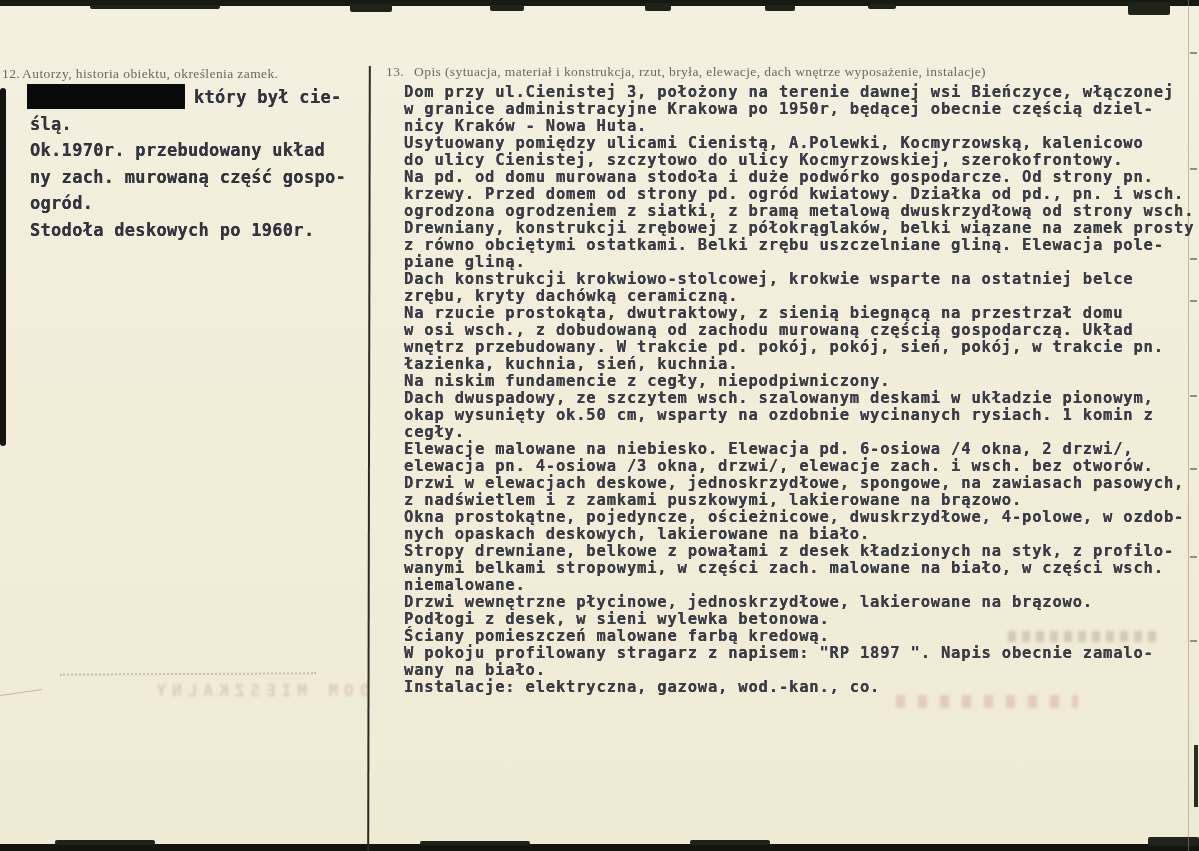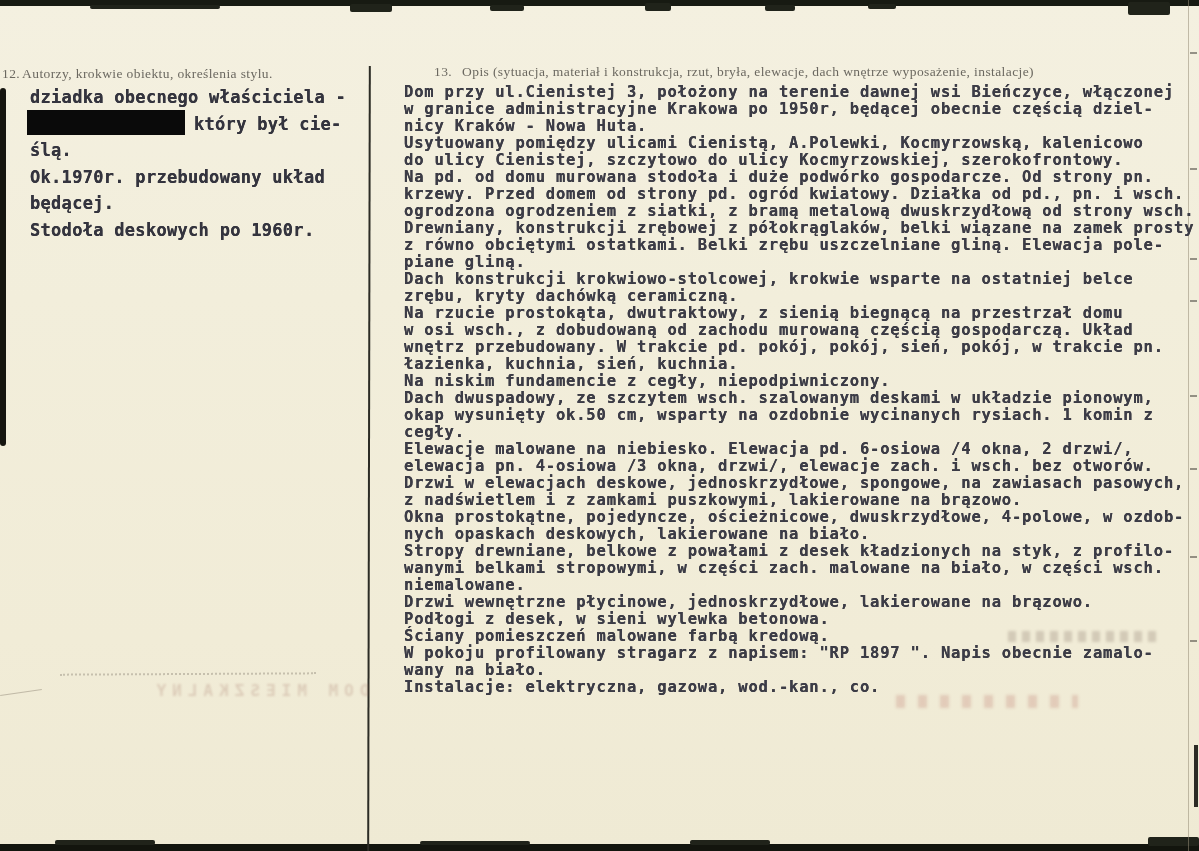--- a/index.html
+++ b/index.html
@@ -87,34 +87,34 @@
   <div class="tick" style="top:168px;"></div>
   <div class="tick" style="top:258px;"></div>
   <div class="tick" style="top:300px;"></div>
   <div class="tick" style="top:395px;"></div>
   <div class="tick" style="top:468px;"></div>
   <div class="tick" style="top:556px;"></div>
   <div class="tick" style="top:640px;"></div>
   <div class="longmark"></div>
 
   <div class="phead" style="left:2px;top:66px;">
-    <span class="pnum">12.</span><span>Autorzy, krokwie obiektu, określenia stylu.</span>
+    <span class="pnum">12.</span><span>Autorzy, historia obiektu, określenia zamek.</span>
   </div>
   <div class="phead" style="left:386px;top:64px;">
-    <span class="pnum" style="margin-right:10px;margin-left:48px;">13.</span><span>Opis (sytuacja, materiał i konstrukcja, rzut, bryła, elewacje, dach wnętrze wyposażenie, instalacje)</span>
+    <span class="pnum" style="margin-right:10px;">13.</span><span>Opis (sytuacja, materiał i konstrukcja, rzut, bryła, elewacje, dach wnętrze wyposażenie, instalacje)</span>
   </div>
 
   <div class="divider"></div>
 
   <div class="lcol">
-    <div class="tl">dziadka obecnego właściciela -</div>
     <div class="tl"><span class="redaction"></span><span>który był cie-</span></div>
     <div class="tl">ślą.</div>
     <div class="tl">Ok.1970r. przebudowany układ</div>
-    <div class="tl">będącej.</div>
+    <div class="tl">ny zach. murowaną część gospo-</div>
+    <div class="tl">ogród.</div>
     <div class="tl">Stodoła deskowych po 1960r.</div>
   </div>
 
   <div class="rcol">Dom przy ul.Cienistej 3, położony na terenie dawnej wsi Bieńczyce, włączonej
 w granice administracyjne Krakowa po 1950r, będącej obecnie częścią dziel-
 nicy Kraków - Nowa Huta.
 Usytuowany pomiędzy ulicami Cienistą, A.Polewki, Kocmyrzowską, kalenicowo
 do ulicy Cienistej, szczytowo do ulicy Kocmyrzowskiej, szerokofrontowy.
 Na pd. od domu murowana stodoła i duże podwórko gospodarcze. Od strony pn.
 krzewy. Przed domem od strony pd. ogród kwiatowy. Działka od pd., pn. i wsch.

